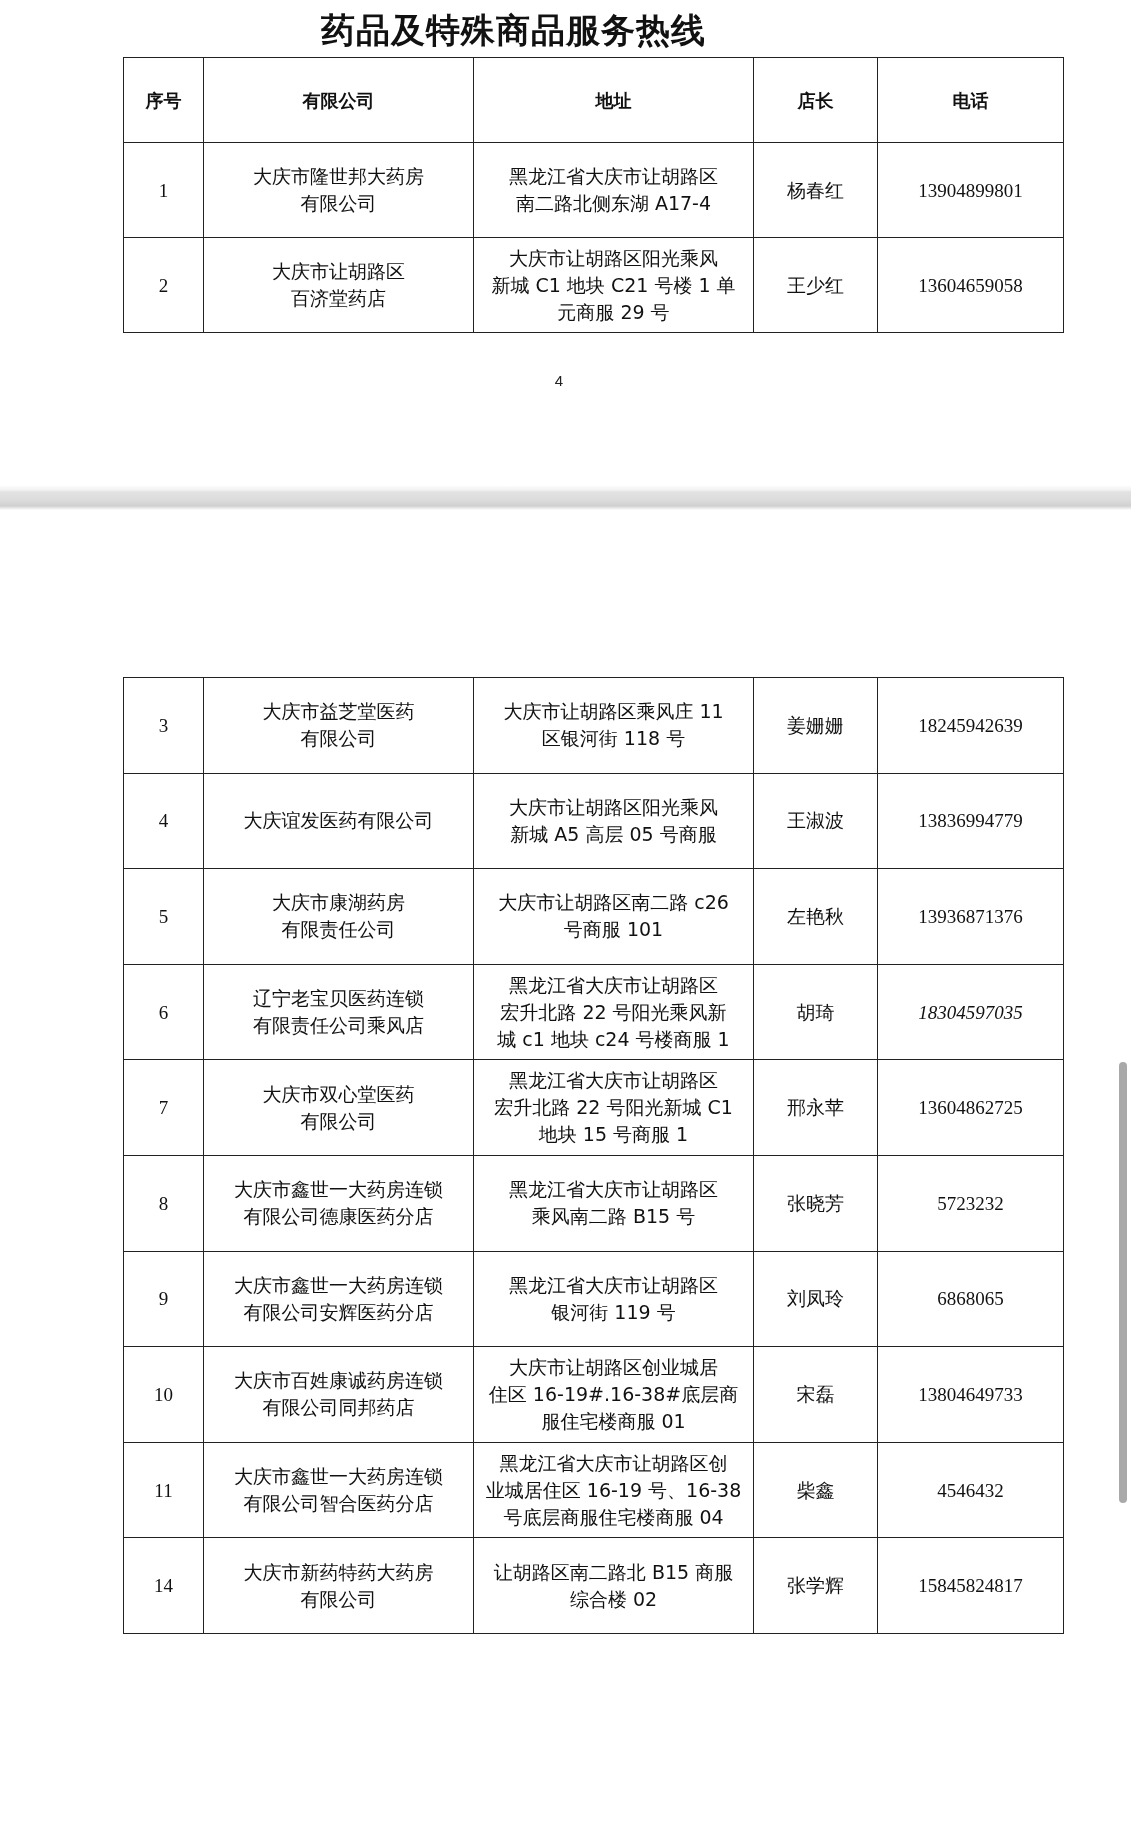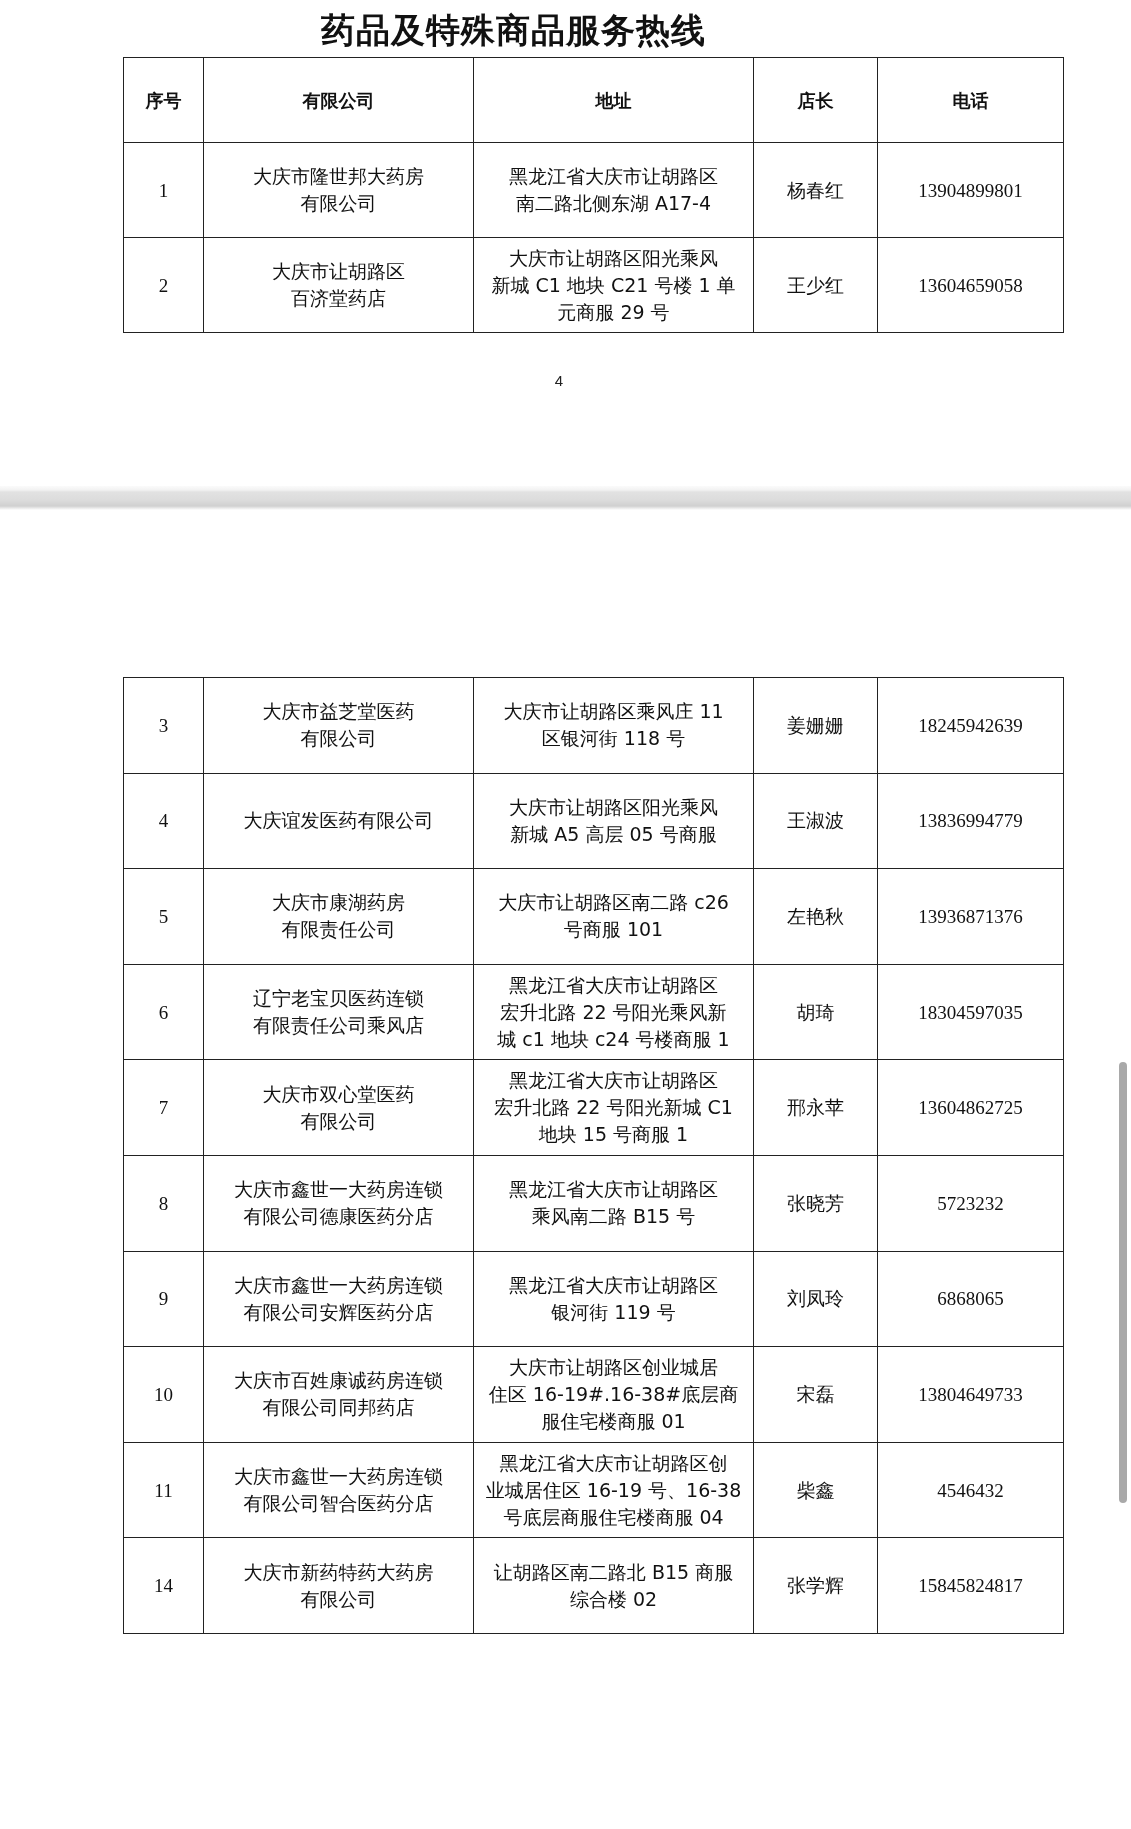--- a/index.html
+++ b/index.html
@@ -112,21 +112,21 @@
         <td class="num" style="white-space: pre-line;">13936871376</td>
       </tr>
   <tr class="row">
         <td class="num" style="white-space: pre-line;">6</td>
         <td style="white-space: pre-line;">辽宁老宝贝医药连锁
 有限责任公司乘风店</td>
         <td style="white-space: pre-line;">黑龙江省大庆市让胡路区
 宏升北路 22 号阳光乘风新
 城 c1 地块 c24 号楼商服 1</td>
         <td style="white-space: pre-line;">胡琦</td>
-        <td class="num" style="white-space: pre-line;">18304597035</td>
+        <td class="num" style="white-space: pre-line; font-style: italic;">18304597035</td>
       </tr>
   <tr class="row">
         <td class="num" style="white-space: pre-line;">7</td>
         <td style="white-space: pre-line;">大庆市双心堂医药
 有限公司</td>
         <td style="white-space: pre-line;">黑龙江省大庆市让胡路区
 宏升北路 22 号阳光新城 C1
 地块 15 号商服 1</td>
         <td style="white-space: pre-line; text-align: center;">邢永苹</td>
         <td class="num" style="white-space: pre-line;">13604862725</td>

